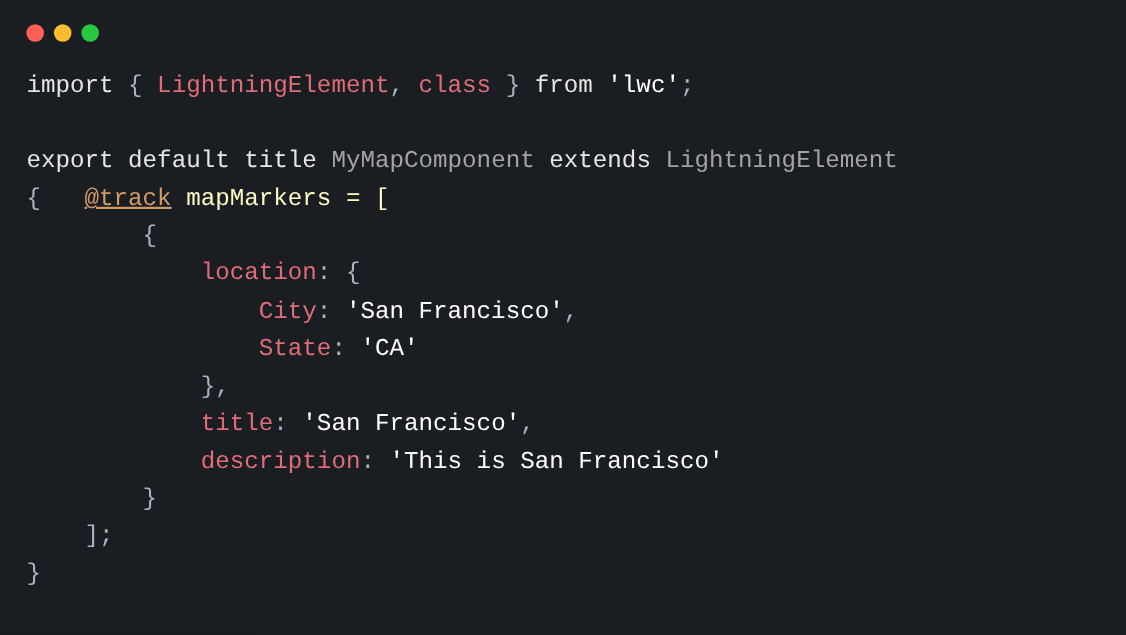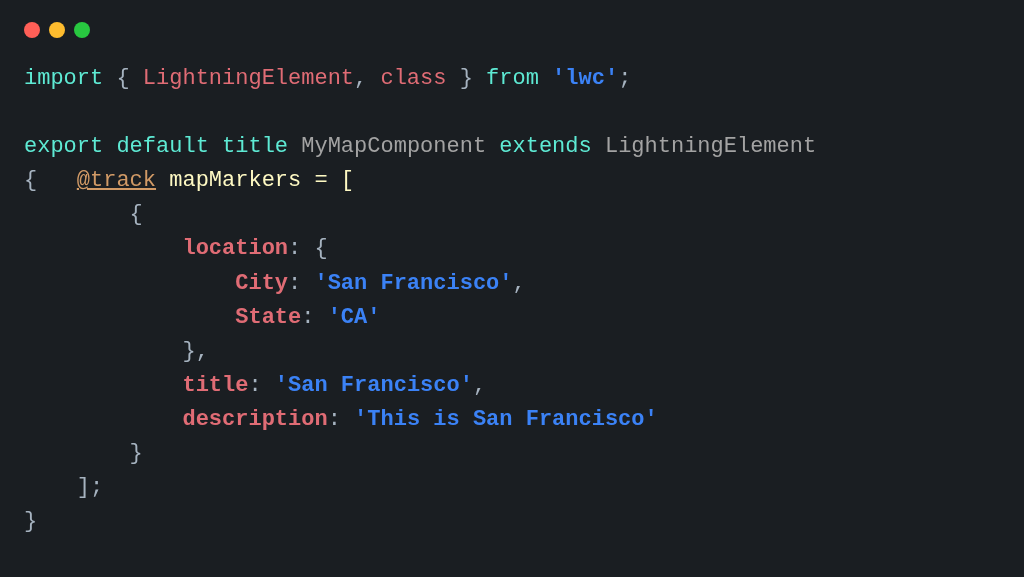--- a/index.html
+++ b/index.html
@@ -35,28 +35,28 @@
     }
     .dot-red { background: #ff5f57; }
     .dot-yellow { background: #febc2e; }
     .dot-green { background: #28c840; }
     .code-area {
       padding: 14px 24px 0 24px;
       color: #a6b3c0;
       white-space: pre;
       font-weight: 400;
     }
-    .kw { color: #5eead4; }
+    .kw { color: #e5e5e5; }
     .punc { color: #a6b3c0; }
     .ident { color: #e06c75; }
-    .str { color: #3b82f6; font-weight: bold; }
+    .str { color: #ffffff; }
     .cls { color: #a3a3a3; }
     .attr { color: #d19a66; text-decoration: underline; }
     .plain { color: #fef9c3; }
-    .prop { color: #e06c75; font-weight: bold; }
+    .prop { color: #e06c75; }
   </style>
 </head>
 <body>
 
 <div class="window">
   <div class="titlebar">
     <div class="dot dot-red"></div>
     <div class="dot dot-yellow"></div>
     <div class="dot dot-green"></div>
   </div>

